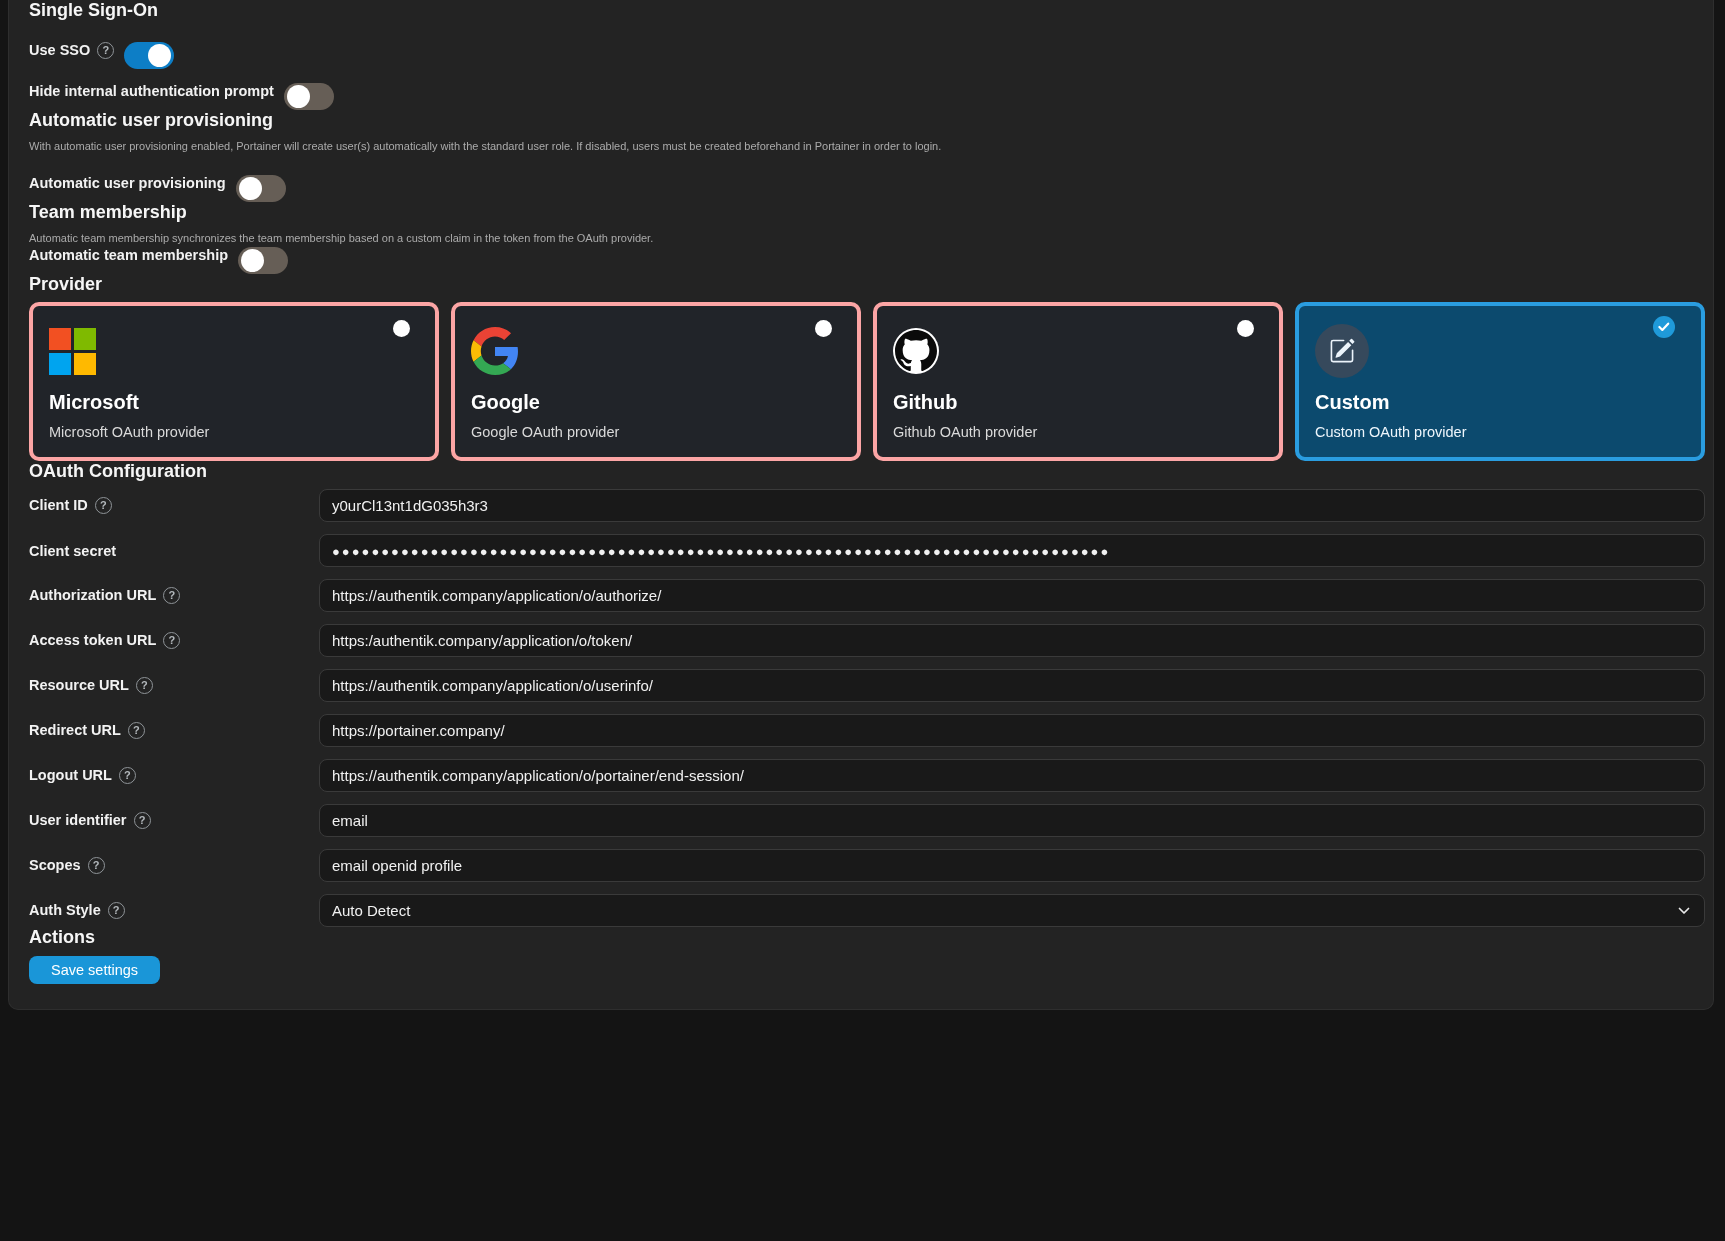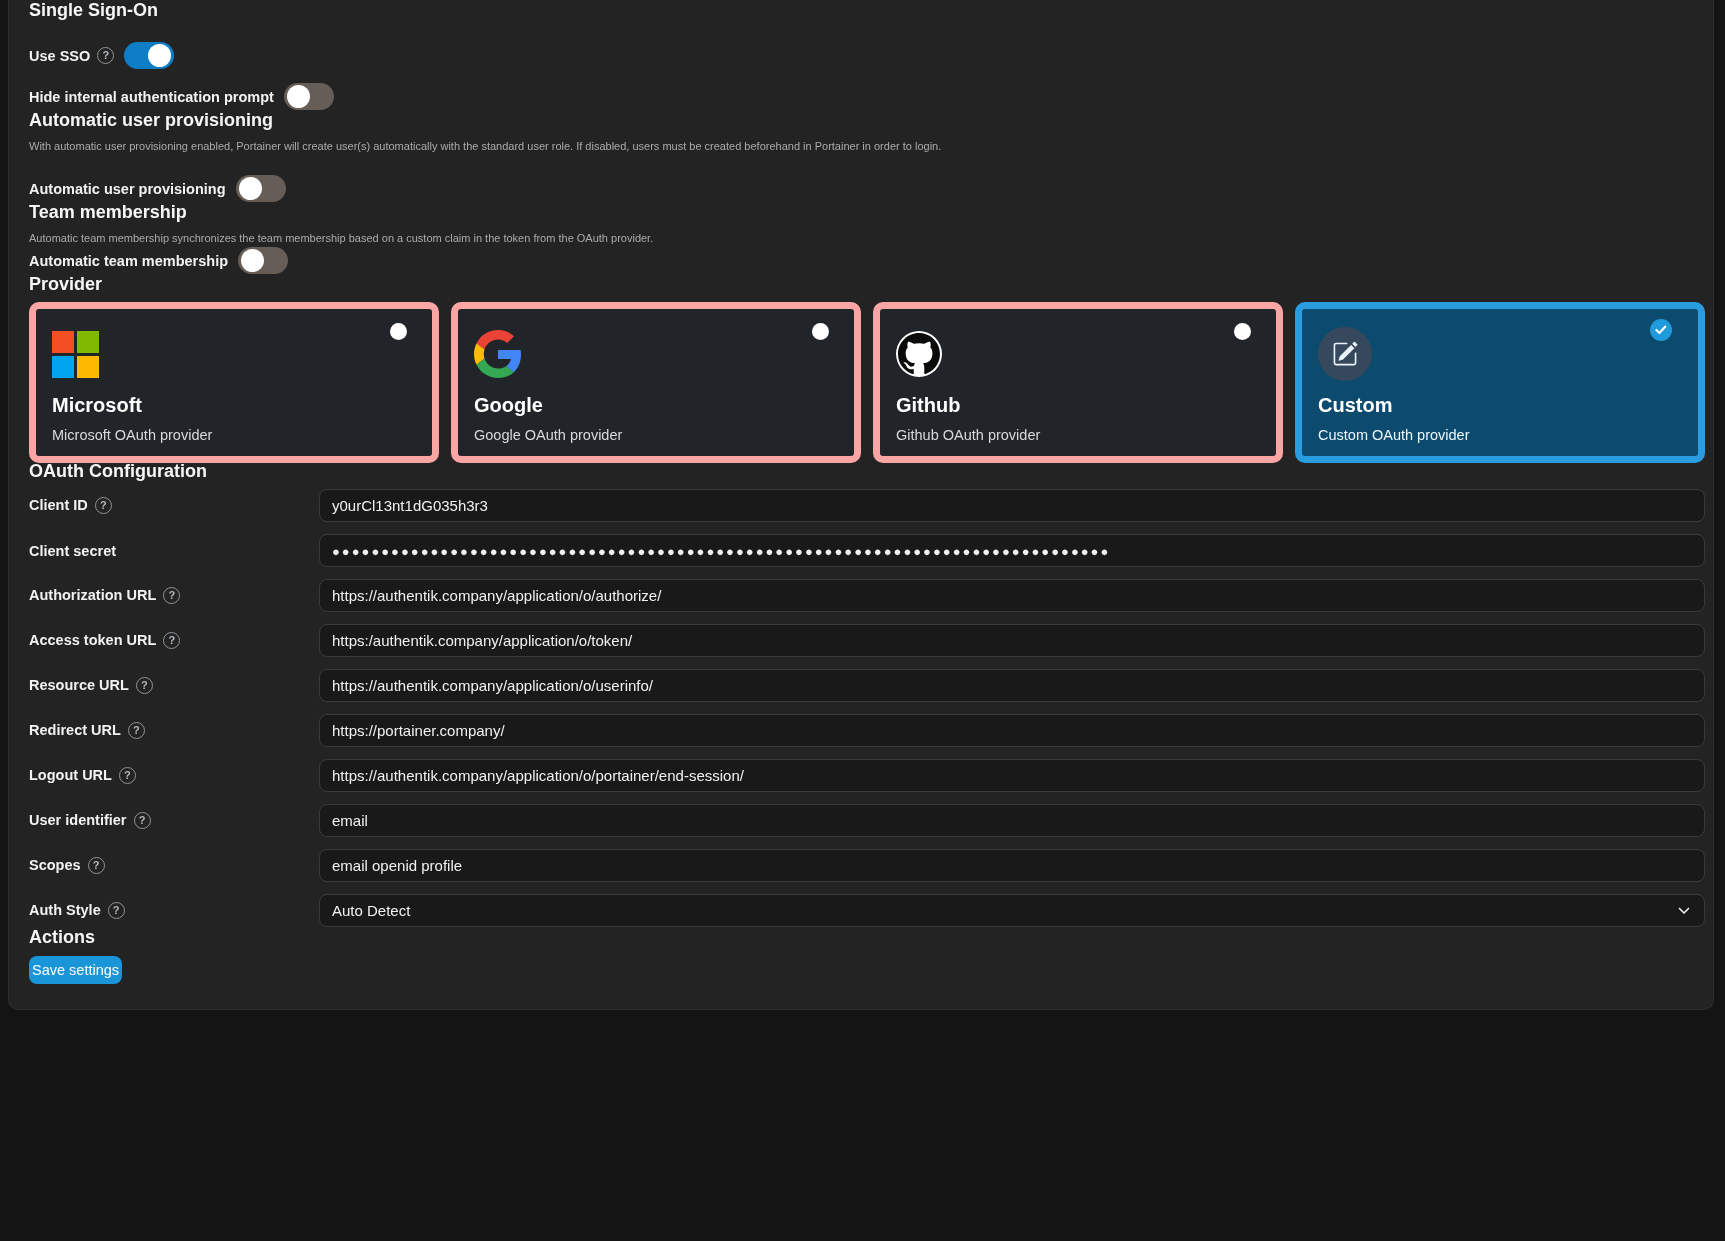--- a/index.html
+++ b/index.html
@@ -19,21 +19,21 @@
     border:1px solid #2e2e2e; border-top:none;
     border-radius:0 0 10px 10px;
     padding:0 8px 0 20px;
   }
   h2.section-title {
     margin:0; font-size:18px; font-weight:700; color:#f6f6f6; line-height:20px;
   }
   p.section-desc {
     margin:8px 0 0 0; font-size:11px; color:#ababab; line-height:17px; font-weight:400;
   }
-  .toggle-row { display:flex; align-items:center; height:27px; }
+  .toggle-row { display:flex; height:27px; }
   .row-label { font-size:14.5px; font-weight:600; color:#f2f2f2; }
   .help {
     width:17px; height:17px; margin-left:7px;
     border:1px solid #8f9498; border-radius:50%;
     color:#b4b9bd; font-size:11px; font-weight:700;
     display:inline-flex; align-items:center; justify-content:center;
     flex:0 0 auto; line-height:1;
   }
   .toggle {
     width:50px; height:27px; border-radius:14px; margin-left:10px;
@@ -47,21 +47,21 @@
   }
   .toggle.on  .knob { right:3px; }
   .toggle.off .knob { left:3px; }
 
   
   .cards {
     margin-top:8px; display:grid; grid-template-columns:repeat(4,1fr);
     gap:12px; height:159px;
   }
   .card {
-    position:relative; background:#212429; border:7px solid #fca5a5;
+    position:relative; background:#212429; border:4px solid #fca5a5;
     border-radius:10px; padding:16px 16px 12px 16px; cursor:pointer;
   }
   .card.selected { background:#0c4a6e; border-color:#2a9de0; }
   .radio {
     position:absolute; top:14px; right:25px; width:17px; height:17px;
     border-radius:50%; background:#ffffff;
   }
   .badge {
     position:absolute; top:10px; right:26px; width:22px; height:22px;
     border-radius:50%; background:#1f9ada;
@@ -93,21 +93,21 @@
     border-radius:8px; color:#f1f1f1; font-size:15px; padding:0 12px;
     font-family:inherit; outline:none;
   }
   .text-input.secret { font-size:13px; letter-spacing:2px; padding-top:2px; }
   .select {
     flex:1; height:33px; background:#191919; border:1px solid #3a3a3a;
     border-radius:8px; color:#f1f1f1; font-size:15px; padding:0 14px 0 12px;
     display:flex; align-items:center; justify-content:space-between; cursor:pointer;
   }
   .save-btn {
-    margin-top:9px; height:28px; padding:0 3px;
+    margin-top:9px; height:28px; padding:0 22px;
     background:#1a96d8; border:none; border-radius:8px;
     color:#ffffff; font-size:14.5px; font-family:inherit; cursor:pointer;
   }
 
   
   .mt18{margin-top:18px;} .mt22{margin-top:22px;} .mt14{margin-top:14px;}
   .mt20{margin-top:20px;} .mt34{margin-top:34px;} .mt19{}
   .mt48{margin-top:48px;} .mt26{margin-top:26px;}
 </style>
 </head>

